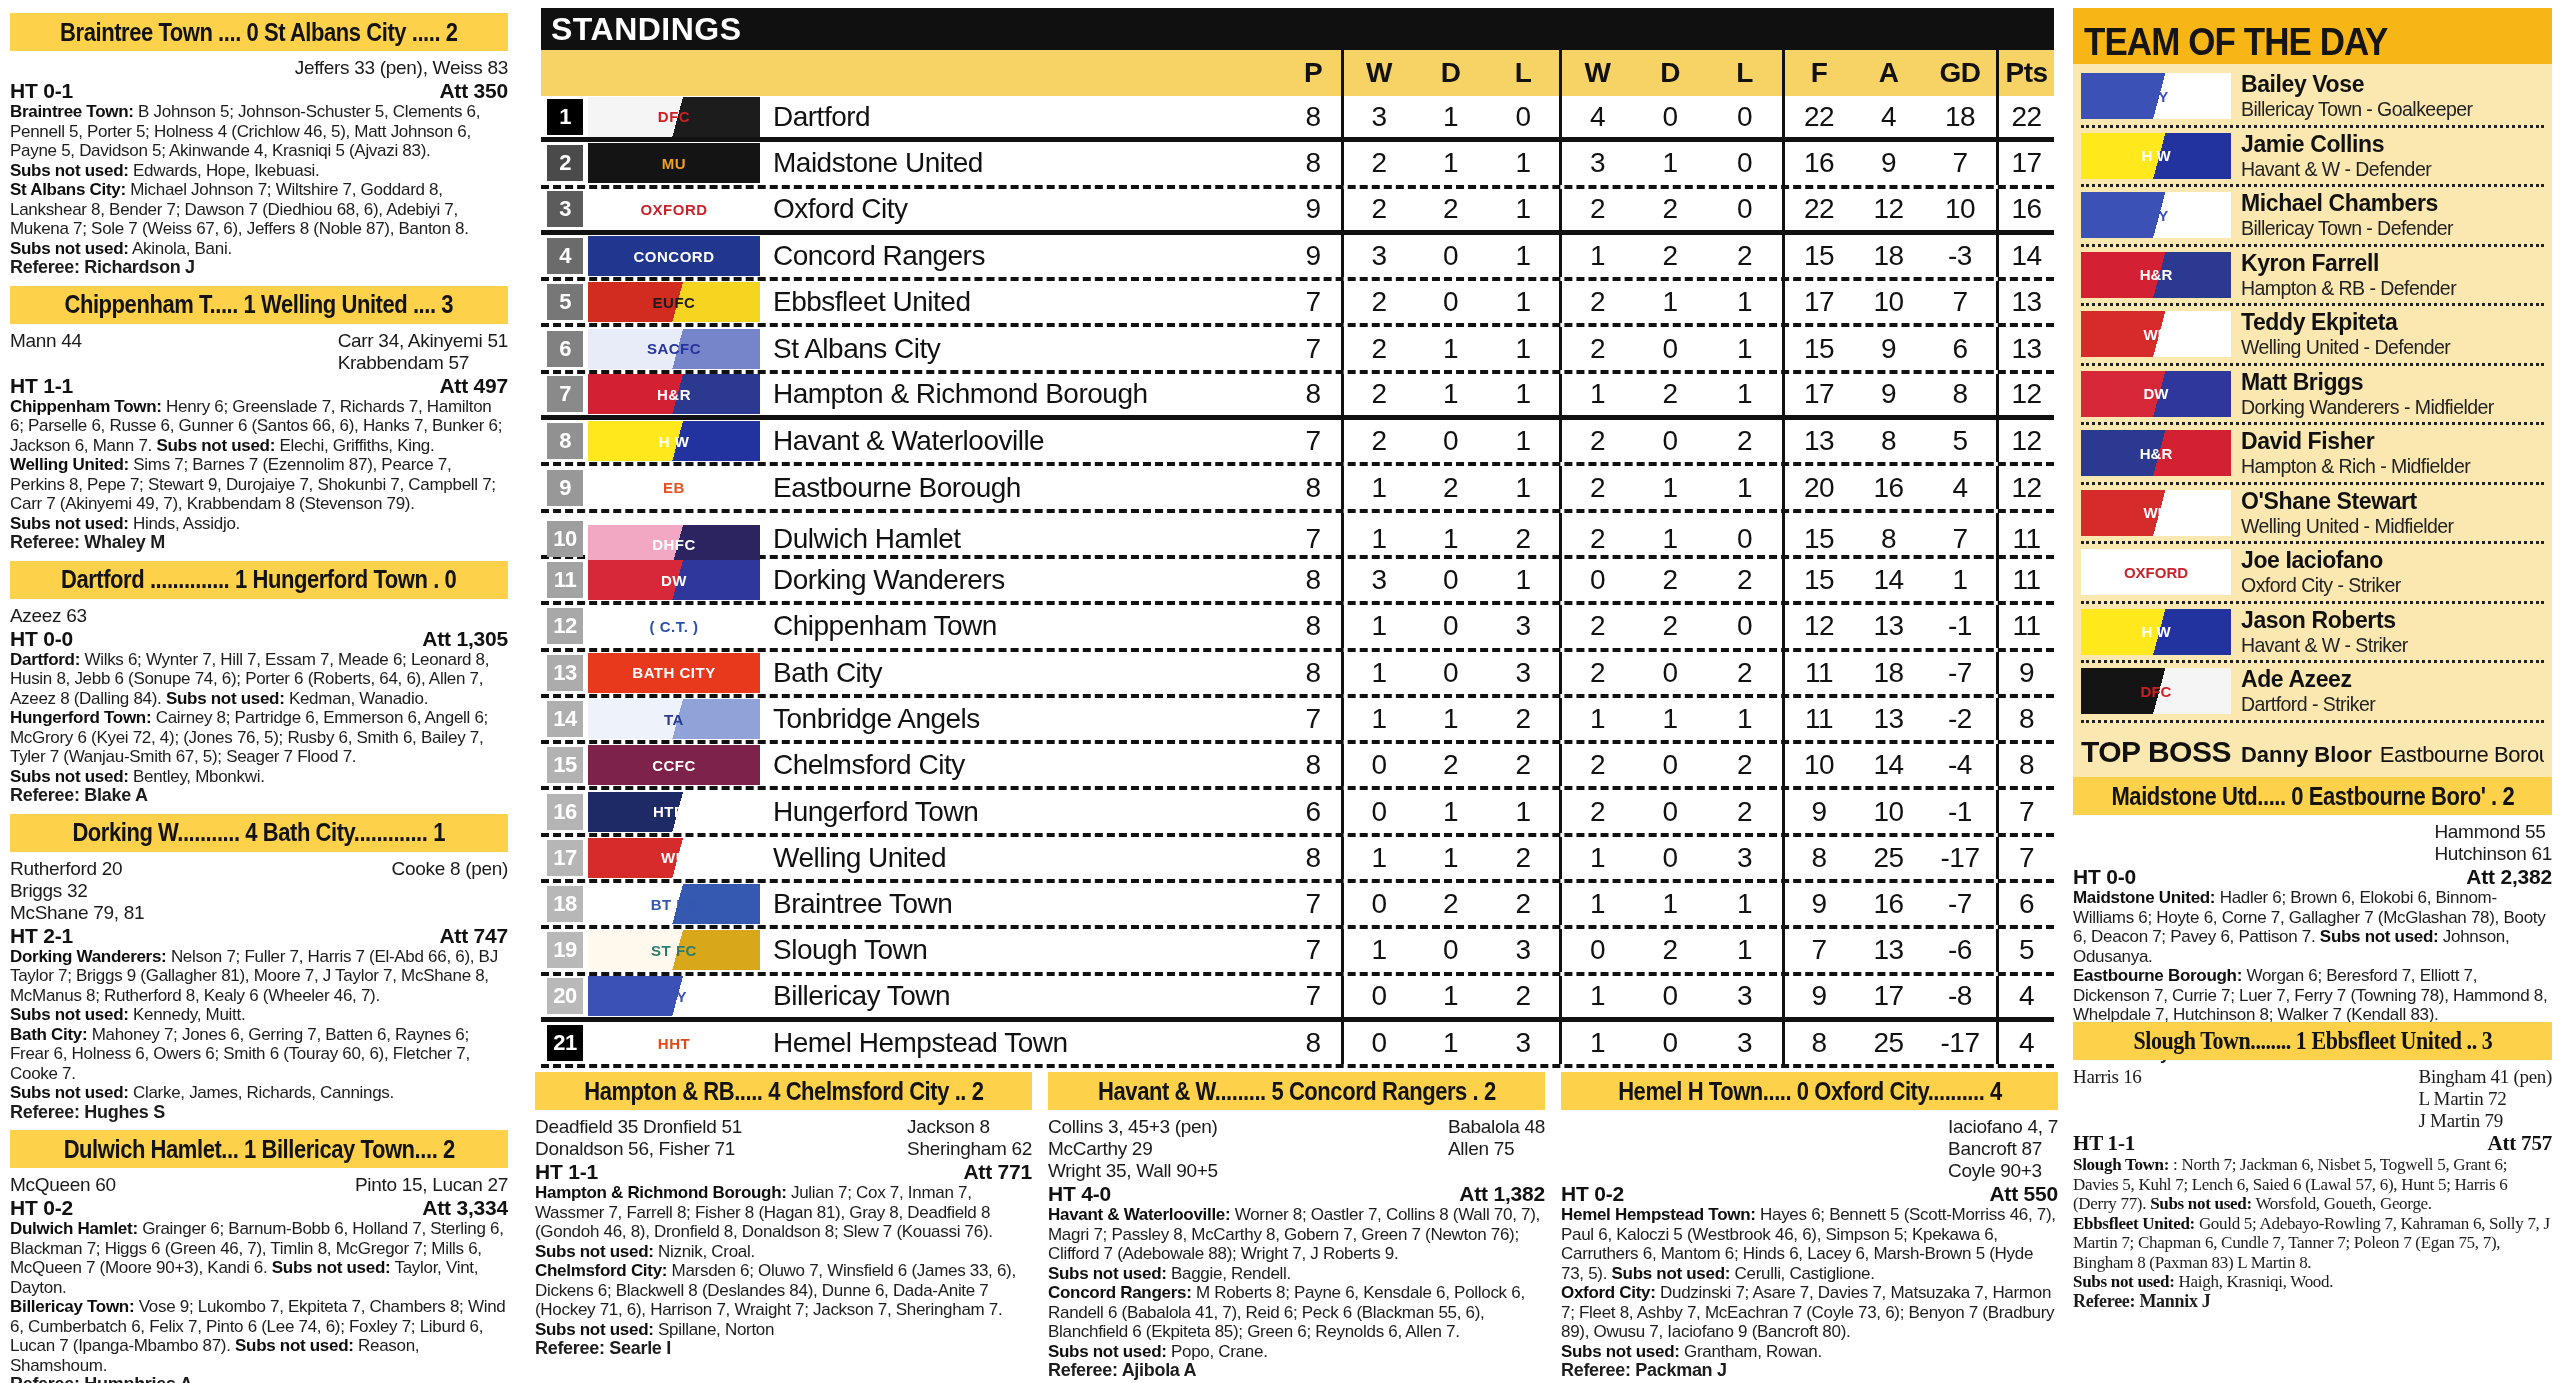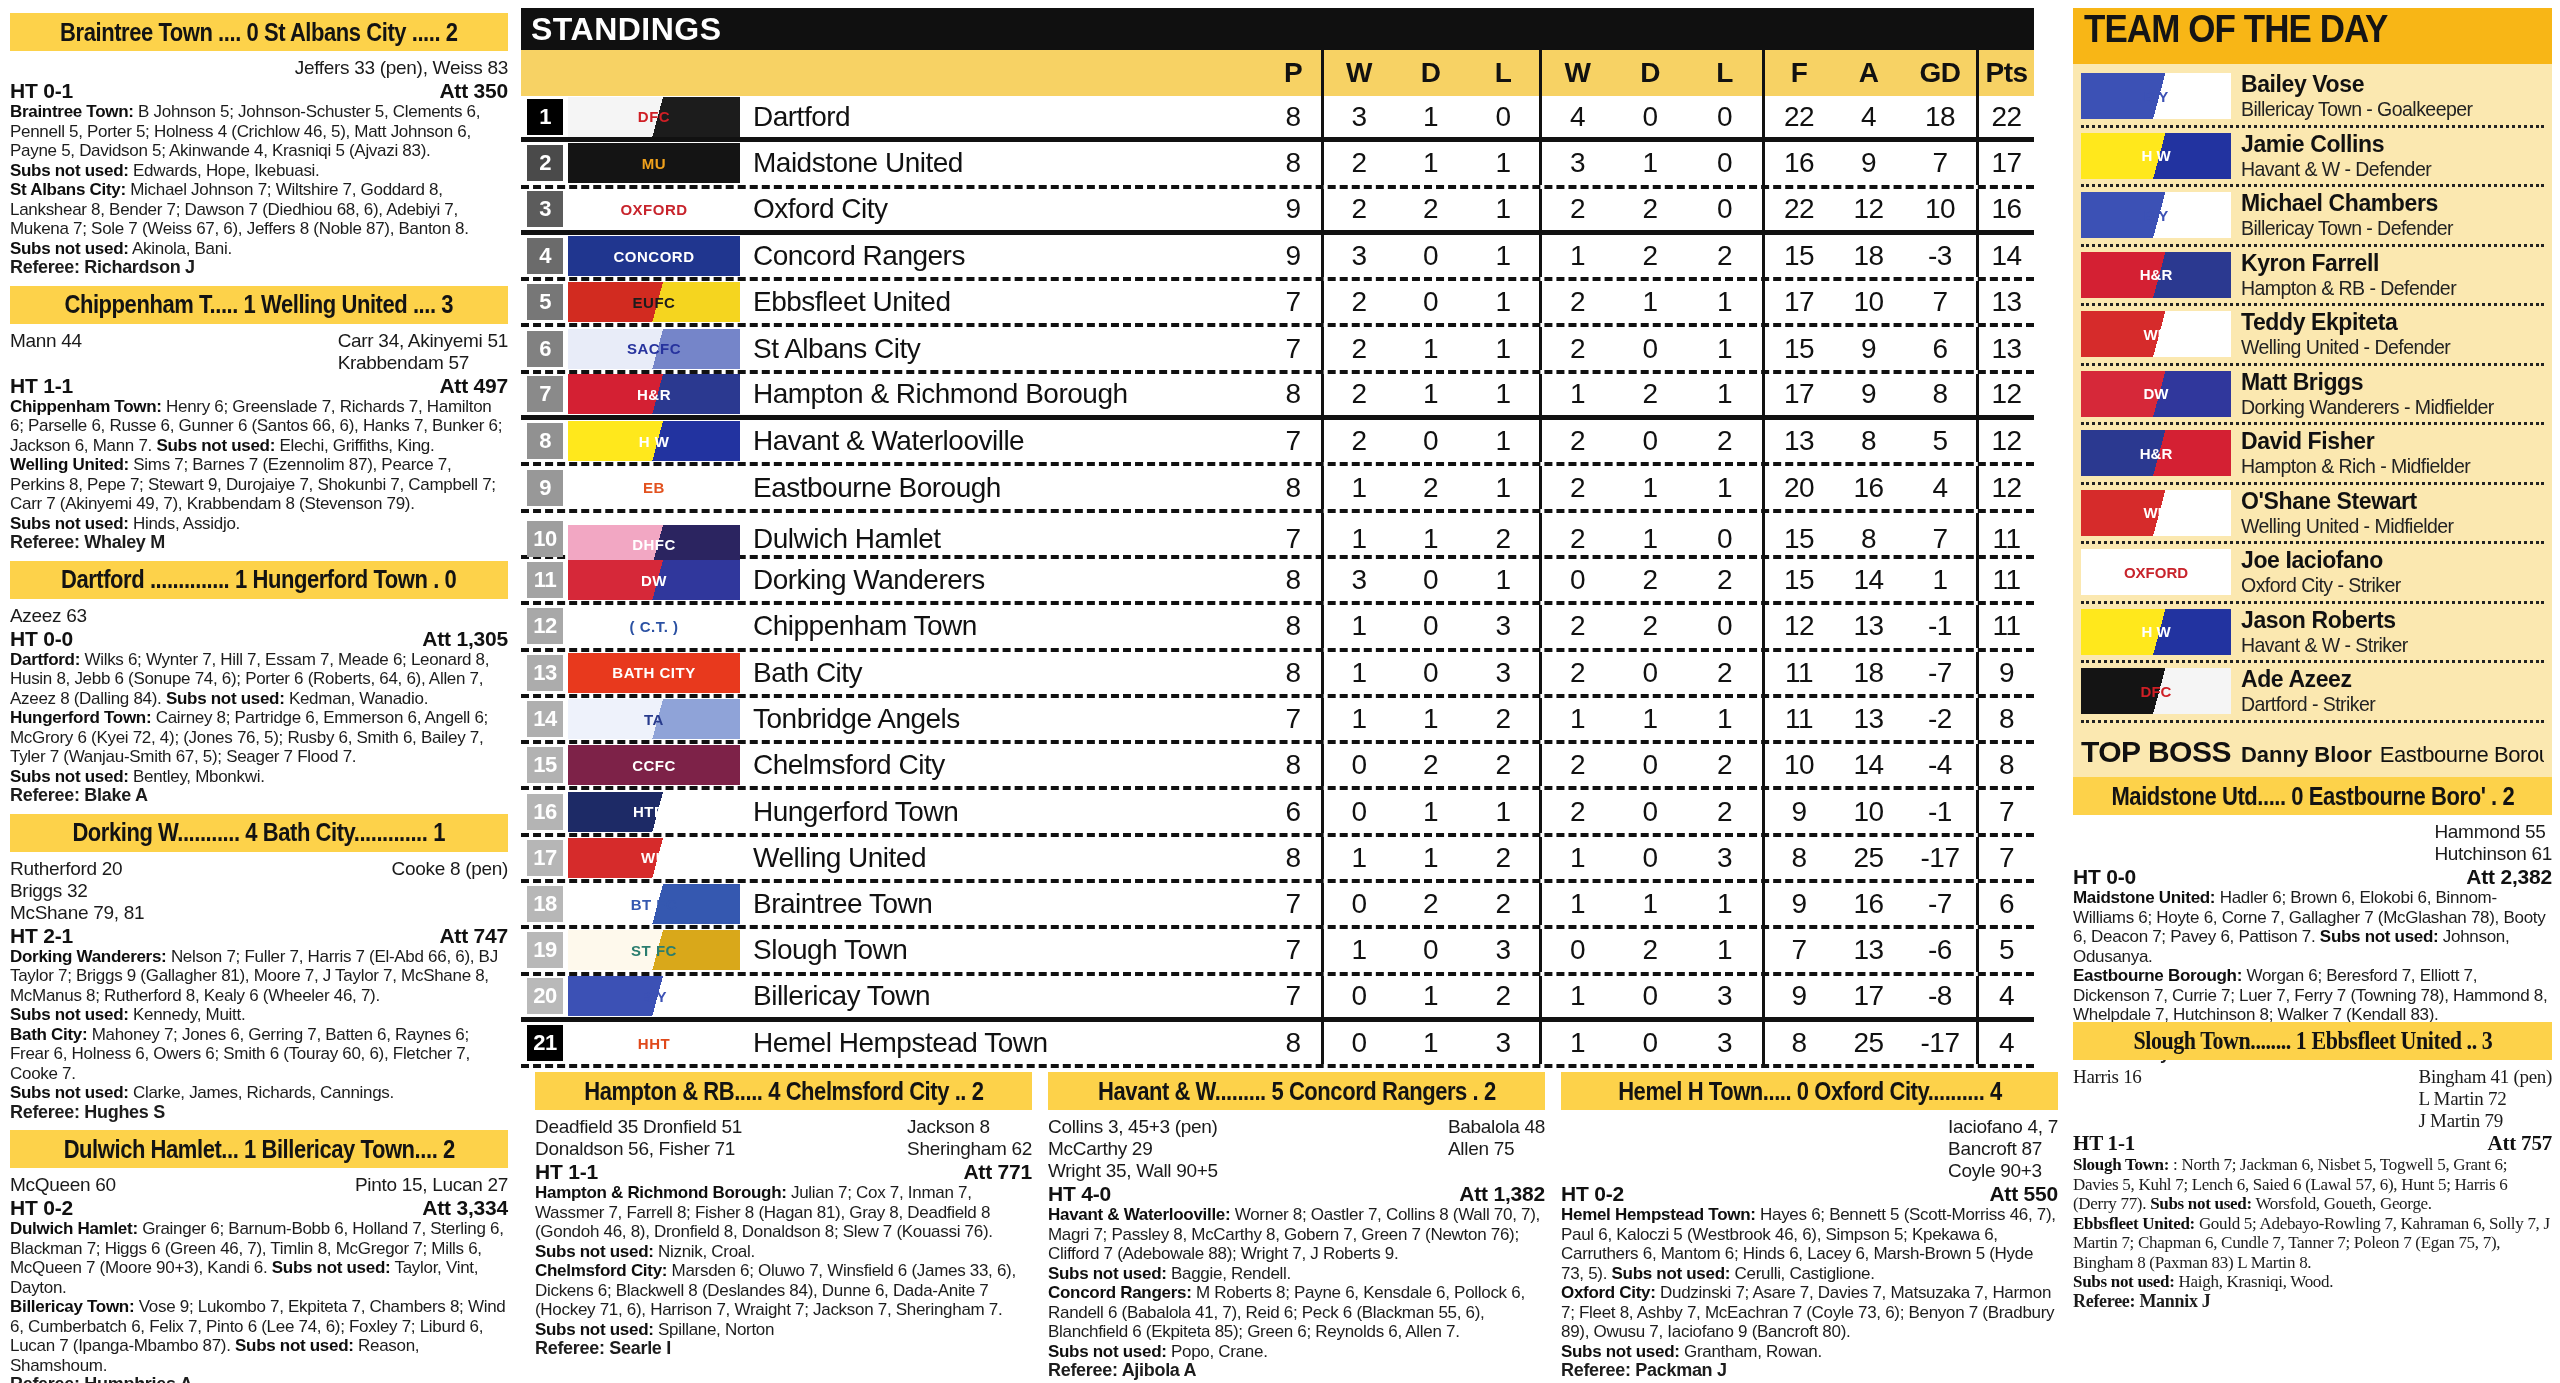--- a/index.html
+++ b/index.html
@@ -26,21 +26,21 @@
   .left-col{position:absolute;left:10px;top:13px;width:498px;}
   .left-col .report{margin-bottom:8px;}
 
   .slot-b0{position:absolute;left:535px;top:1072px;width:497px;}
   .slot-b1{position:absolute;left:1048px;top:1072px;width:497px;}
   .slot-b2{position:absolute;left:1561px;top:1072px;width:497px;}
   .slot-r0{position:absolute;left:2073px;top:777px;width:479px;}
   .slot-r1{position:absolute;left:2073px;top:1022px;width:479px;font-family:Liberation Serif, serif;}
 
   
-  .standings{position:absolute;left:521px;top:8px;width:1513px;}
+  .standings{position:absolute;left:541px;top:8px;width:1513px;}
   .s-bar{height:42px;background:#101010;display:flex;align-items:center;}
   .s-bar span{color:#fff;font-weight:bold;font-size:32px;letter-spacing:.5px;padding-left:10px;}
   .s-grid{display:grid;grid-template-columns:44px 178px 1fr 56px 73px 73px 72px 74px 74px 75px 71px 71px 72px 58px;
           align-items:center;}
   .s-head{height:46px;background:#f7d264;}
   .s-head div{font-weight:bold;font-size:28px;text-align:center;letter-spacing:-0.5px;height:100%;
               display:flex;align-items:center;justify-content:center;}
   .srow{height:46.3px;box-sizing:border-box;}
   .srow.sep-dashed{border-bottom:4px dashed #111;}
   .srow.sep-solid{border-bottom:5px solid #111;}
@@ -49,21 +49,21 @@
   .cell{height:100%;display:flex;align-items:center;justify-content:center;
         font-size:28px;letter-spacing:-0.5px;}
   .cell.name{justify-content:flex-start;padding-left:10px;white-space:nowrap;overflow:hidden;}
   .badge{width:36px;height:36px;margin-left:4px;display:flex;align-items:center;justify-content:center;
          color:#fff;font-weight:bold;font-size:22px;}
   .crest{width:172px;height:40px;display:flex;align-items:center;justify-content:center;
          font-weight:bold;font-size:15px;letter-spacing:.5px;overflow:hidden;white-space:nowrap;}
 
   
   .totd{position:absolute;left:2073px;top:8px;width:479px;}
-  .totd-bar{height:56px;background:#f8b616;display:flex;align-items:flex-start;}
+  .totd-bar{height:56px;background:#f8b616;display:flex;align-items:flex-end;}
   .totd-bar span{font-weight:bold;font-size:38px;letter-spacing:-1px;color:#151515;padding-left:12px;
                  transform:scaleX(.92);transform-origin:left;white-space:nowrap;}
   .totd-body{background:#fbe8b0;padding:4px 8px 10px 8px;}
   .totd-row{display:flex;align-items:center;height:56.5px;border-bottom:3px dotted #222;}
   .totd-row:last-of-type{border-bottom:3px dotted #222;}
   .totd-crest{width:150px;height:46px;flex:0 0 150px;display:flex;align-items:center;justify-content:center;
               font-weight:bold;font-size:15px;overflow:hidden;white-space:nowrap;}
   .totd-text{padding-left:10px;min-width:0;}
   .totd-name{font-weight:bold;font-size:23px;line-height:25px;letter-spacing:-0.4px;white-space:nowrap;}
   .totd-detail{font-size:21px;line-height:23px;letter-spacing:-0.6px;color:#222;white-space:nowrap;

